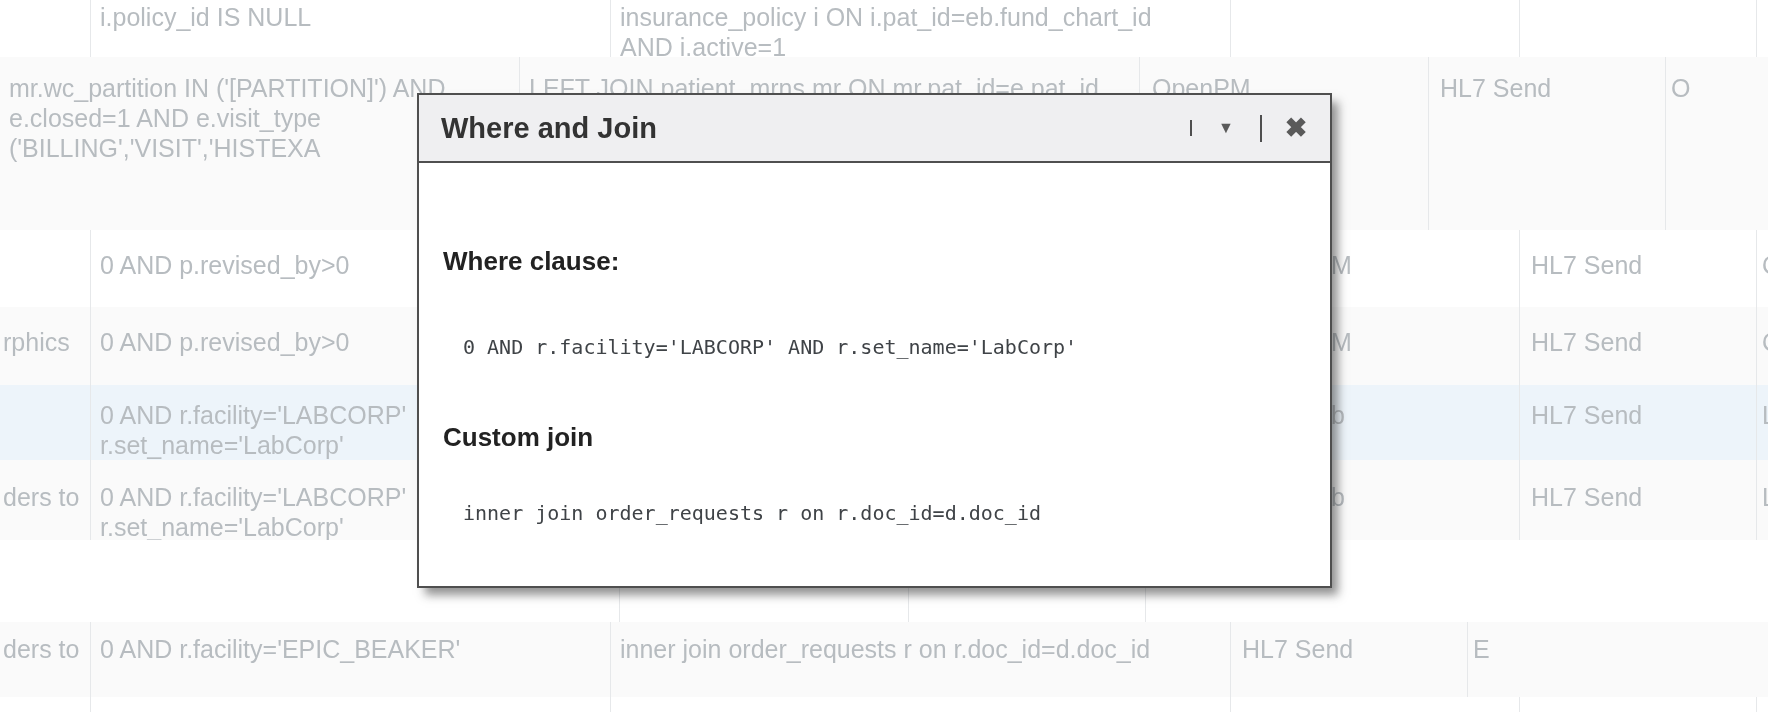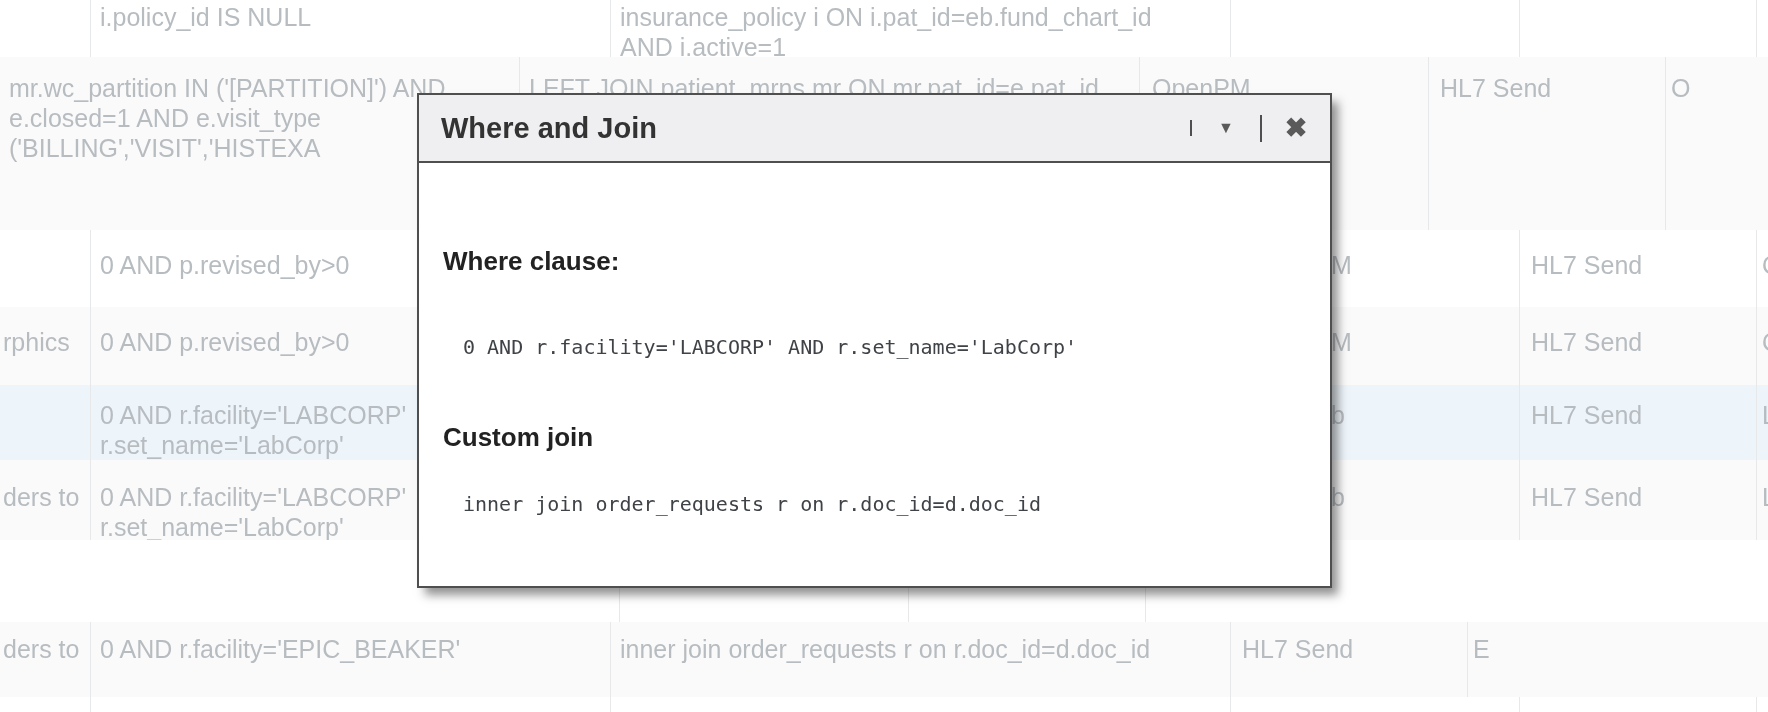--- a/index.html
+++ b/index.html
@@ -47,21 +47,21 @@
   #collapse-glyph{font-size:16px;color:#5a5a5a;line-height:1;}
   #close-glyph{font-size:27px;color:#5a5a5a;line-height:1;font-weight:bold;}
   #modal-body{padding:62px 24px 0 24px;}
   .dlg-label{font-size:26px;font-weight:bold;color:var(--label);line-height:32px;}
   .dlg-code{
     font-family:"DejaVu Sans Mono",monospace;font-size:20px;color:var(--code);
     line-height:32px;white-space:pre;padding-left:20px;overflow:hidden;
   }
   #where-label{margin-bottom:54px;margin-top:20px;}
   #where-code{margin-bottom:58px;}
-  #join-label{margin-bottom:35px;}
+  #join-label{margin-bottom:44px;}
 </style>
 </head>
 <body>
 
 <div id="screen">
 
   <div id="table">
       <div class="trow white" style="height: 57px;">
         <div class="tcell" style="width: 91px; padding: 2px 0px 0px 3px;"></div>
         <div class="tcell" style="width: 520px; padding: 2px 0px 0px 9px;"><div class="tline">i.policy_id IS NULL</div></div>

